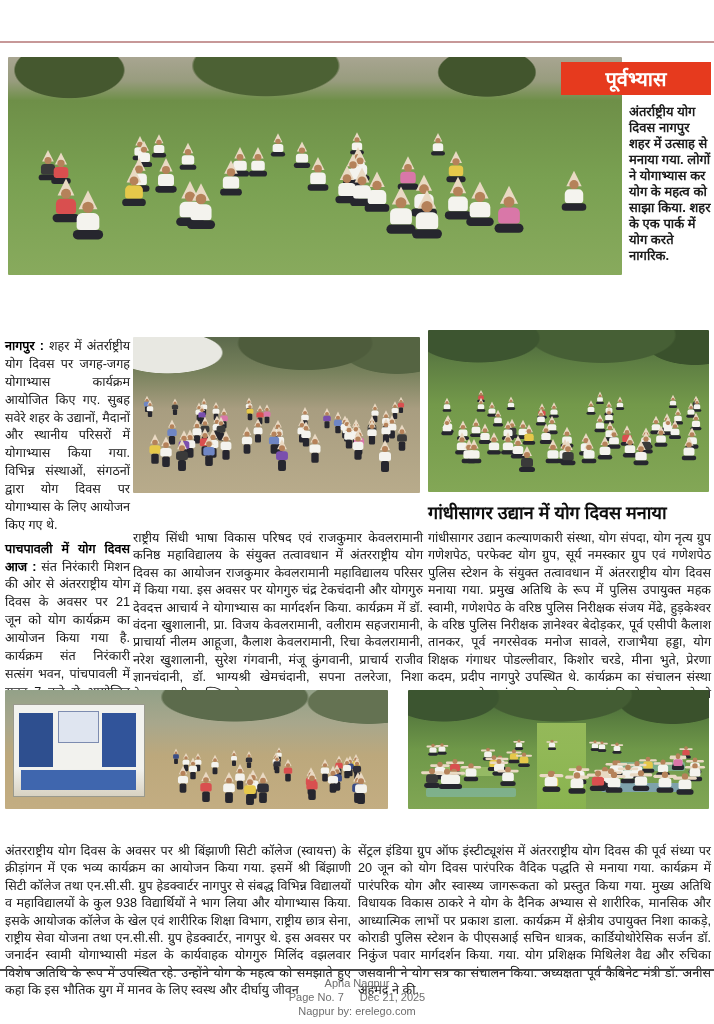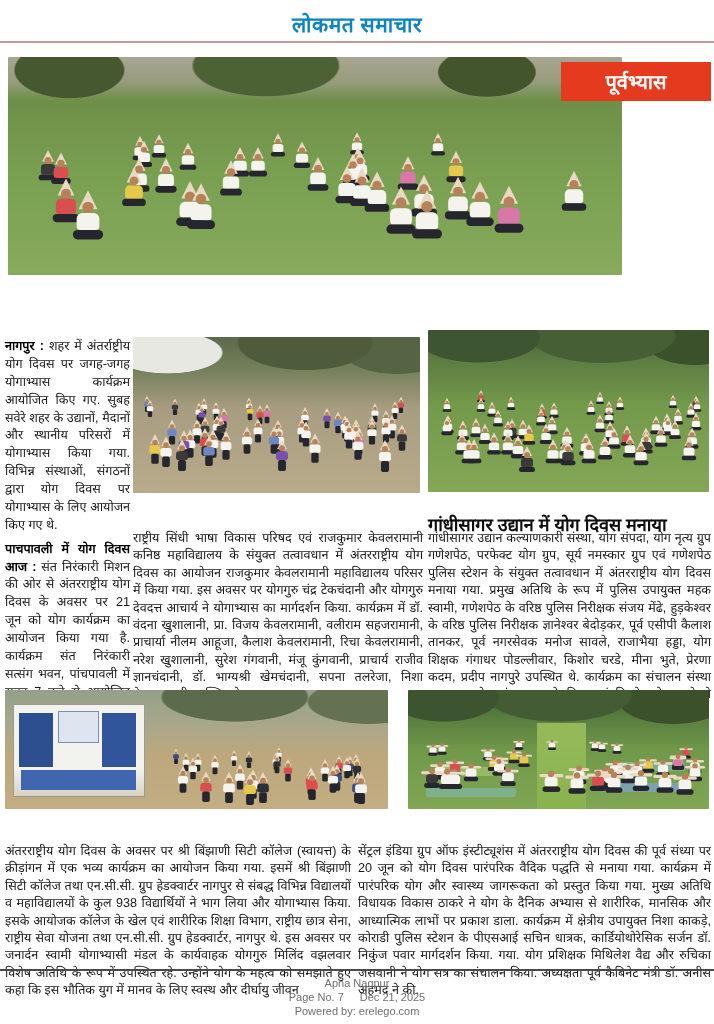--- a/index.html
+++ b/index.html
@@ -60,61 +60,58 @@
   .person i{display:block;position:absolute;}
   .person .arms{left:3px;top:0;width:0;height:0;border-left:5px solid transparent;
     border-right:5px solid transparent;border-bottom:10px solid #e9d9c3;}
   .person .head{left:5px;top:6px;width:6px;height:6px;border-radius:50%;background:#b5825a;}
   .person .body{left:2px;top:12px;width:12px;height:9px;border-radius:3px 3px 2px 2px;background:#f4f3ee;}
   .person .legs{left:0;top:21px;width:16px;height:5px;border-radius:3px;background:#26262e;}
   .person.stand .legs{left:4px;top:21px;width:8px;height:11px;border-radius:2px;}
   .person.fwd .arms{left:-3px;top:9px;width:22px;height:3px;border:none;background:#e9d9c3;border-radius:2px;}
 
   
-  .tag{position:absolute;left:561px;top:62px;width:150px;height:39px;background:#e63a1e;
+  .tag{position:absolute;left:561px;top:62px;width:150px;height:33px;background:#e63a1e;
        color:#fff;font-weight:bold;font-size:20px;display:flex;align-items:center;justify-content:center;z-index:5;}
   .lead-caption{position:absolute;left:629px;top:104px;width:84px;font-size:13px;font-weight:bold;
        line-height:16px;color:#1c1c1c;text-align:left;}
 
   
   .headline{position:absolute;left:5px;top:281px;width:709px;margin:0;font-size:32px;font-weight:800;
        color:#0c0c0c;letter-spacing:-.5px;white-space:nowrap;}
 
   
   .leftcol{position:absolute;left:5px;top:338px;width:125px;font-size:12.6px;line-height:1.42;
        text-align:justify;color:#161616;}
   .leftcol p{margin:0 0 6px 0;}
   .leftcol b{color:#000;}
 
   .sec-heading{position:absolute;margin:0;font-size:18px;font-weight:800;color:#0d0d0d;white-space:nowrap;}
   .h-daily{left:133px;top:500px;}
-  .h-gandhi{left:428px;top:512px;}
+  .h-gandhi{left:428px;top:500px;}
   .h-binzani{left:5px;top:813px;}
   .h-central{left:358px;top:813px;}
 
   .body-text{position:absolute;font-size:12.6px;line-height:1.38;text-align:justify;color:#161616;margin:0;}
   .t-daily{left:133px;top:530px;width:290px;}
   .t-gandhi{left:428px;top:530px;width:283px;}
   .t-binzani{left:5px;top:843px;width:346px;}
   .t-central{left:358px;top:843px;width:353px;}
 
   
   .footer-rule{position:absolute;left:0;top:969px;width:714px;height:2px;background:#4a4a4a;}
   .footer{position:absolute;left:0;top:976px;width:714px;text-align:center;
           font-size:11px;line-height:14px;color:#6e6e6e;}
   .footer .row span{margin:0 8px;}
 </style>
 </head>
 <body>
 
 <div class="page">
 
-  <div class="masthead">
-    <h1>लोकमत समाचार</h1>
-  </div>
   <div class="masthead-rule"></div>
 
   <div class="photo photo-top">
       <div class="person sit" style="left: 55.5249%; top: 32.5897%; transform: scale(0.86);">
         <i class="arms"></i>
         <i class="head"></i>
         <i class="body"></i>
         <i class="legs"></i>
       </div>
       <div class="person sit" style="left: 68.7101%; top: 32.8034%; transform: scale(0.87);">
@@ -322,20 +319,21 @@
         <i class="legs"></i>
       </div>
       <div class="person sit" style="left: 11.7507%; top: 73.583%; transform: scale(1.89);">
         <i class="arms"></i>
         <i class="head"></i>
         <i class="body"></i>
         <i class="legs"></i>
       </div>
     </div>
   <div class="tag">पूर्वभ्यास</div>
+  <div class="lead-caption">अंतर्राष्ट्रीय योग दिवस नागपुर शहर में उत्साह से मनाया गया. लोगों ने योगाभ्यास कर योग के महत्व को साझा किया. शहर के एक पार्क में योग करते नागरिक.</div>
 
 
   <div class="leftcol">
     <p><b>नागपुर :</b> <span>शहर में अंतर्राष्ट्रीय योग दिवस पर जगह-जगह योगाभ्यास कार्यक्रम आयोजित किए गए. सुबह सवेरे शहर के उद्यानों, मैदानों और स्थानीय परिसरों में योगाभ्यास किया गया. विभिन्न संस्थाओं, संगठनों द्वारा योग दिवस पर योगाभ्यास के लिए आयोजन किए गए थे.</span></p>
     <p><b>पाचपावली में योग दिवस आज :</b> <span>संत निरंकारी मिशन की ओर से अंतरराष्ट्रीय योग दिवस के अवसर पर 21 जून को योग कार्यक्रम का आयोजन किया गया है. कार्यक्रम संत निरंकारी सत्संग भवन, पांचपावली में सुबह 7 बजे से आयोजित किया गया है.</span></p>
   </div>
 
   <div class="photo photo-mid-left">
       <div class="person stand" style="left: 2.06879%; top: 28.4252%; transform: scale(0.51);">
         <i class="arms"></i>
@@ -1487,16 +1485,16 @@
   <p class="body-text t-binzani">अंतरराष्ट्रीय योग दिवस के अवसर पर श्री बिंझाणी सिटी कॉलेज (स्वायत्त) के क्रीड़ांगन में एक भव्य कार्यक्रम का आयोजन किया गया. इसमें श्री बिंझाणी सिटी कॉलेज तथा एन.सी.सी. ग्रुप हेडक्वार्टर नागपुर से संबद्ध विभिन्न विद्यालयों व महाविद्यालयों के कुल 938 विद्यार्थियों ने भाग लिया और योगाभ्यास किया. इसके आयोजक कॉलेज के खेल एवं शारीरिक शिक्षा विभाग, राष्ट्रीय छात्र सेना, राष्ट्रीय सेवा योजना तथा एन.सी.सी. ग्रुप हेडक्वार्टर, नागपुर थे. इस अवसर पर जनार्दन स्वामी योगाभ्यासी मंडल के कार्यवाहक योगगुरु मिलिंद वझलवार विशेष अतिथि के रूप में उपस्थित रहे. उन्होंने योग के महत्व को समझाते हुए कहा कि इस भौतिक युग में मानव के लिए स्वस्थ और दीर्घायु जीवन</p>
 
   <p class="body-text t-central">सेंट्रल इंडिया ग्रुप ऑफ इंस्टीट्यूशंस में अंतरराष्ट्रीय योग दिवस की पूर्व संध्या पर 20 जून को योग दिवस पारंपरिक वैदिक पद्धति से मनाया गया. कार्यक्रम में पारंपरिक योग और स्वास्थ्य जागरूकता को प्रस्तुत किया गया. मुख्य अतिथि विधायक विकास ठाकरे ने योग के दैनिक अभ्यास से शारीरिक, मानसिक और आध्यात्मिक लाभों पर प्रकाश डाला. कार्यक्रम में क्षेत्रीय उपायुक्त निशा काकड़े, कोराडी पुलिस स्टेशन के पीएसआई सचिन धात्रक, कार्डियोथोरेसिक सर्जन डॉ. निकुंज पवार मार्गदर्शन किया. गया. योग प्रशिक्षक मिथिलेश वैद्य और रुचिका जसवानी ने योग सत्र का संचालन किया. अध्यक्षता पूर्व कैबिनेट मंत्री डॉ. अनीस अहमद ने की.</p>
 
   <div class="footer-rule"></div>
   <div class="footer">
     <div>Apna Nagpur</div>
     <div class="row">
       <span>Page No. 7</span><span>Dec 21, 2025</span>
     </div>
-    <div>Powered by: erelego.com</div>
+    <div>Nagpur by: erelego.com</div>
   </div>
 
 </div>
 
 </body></html>

